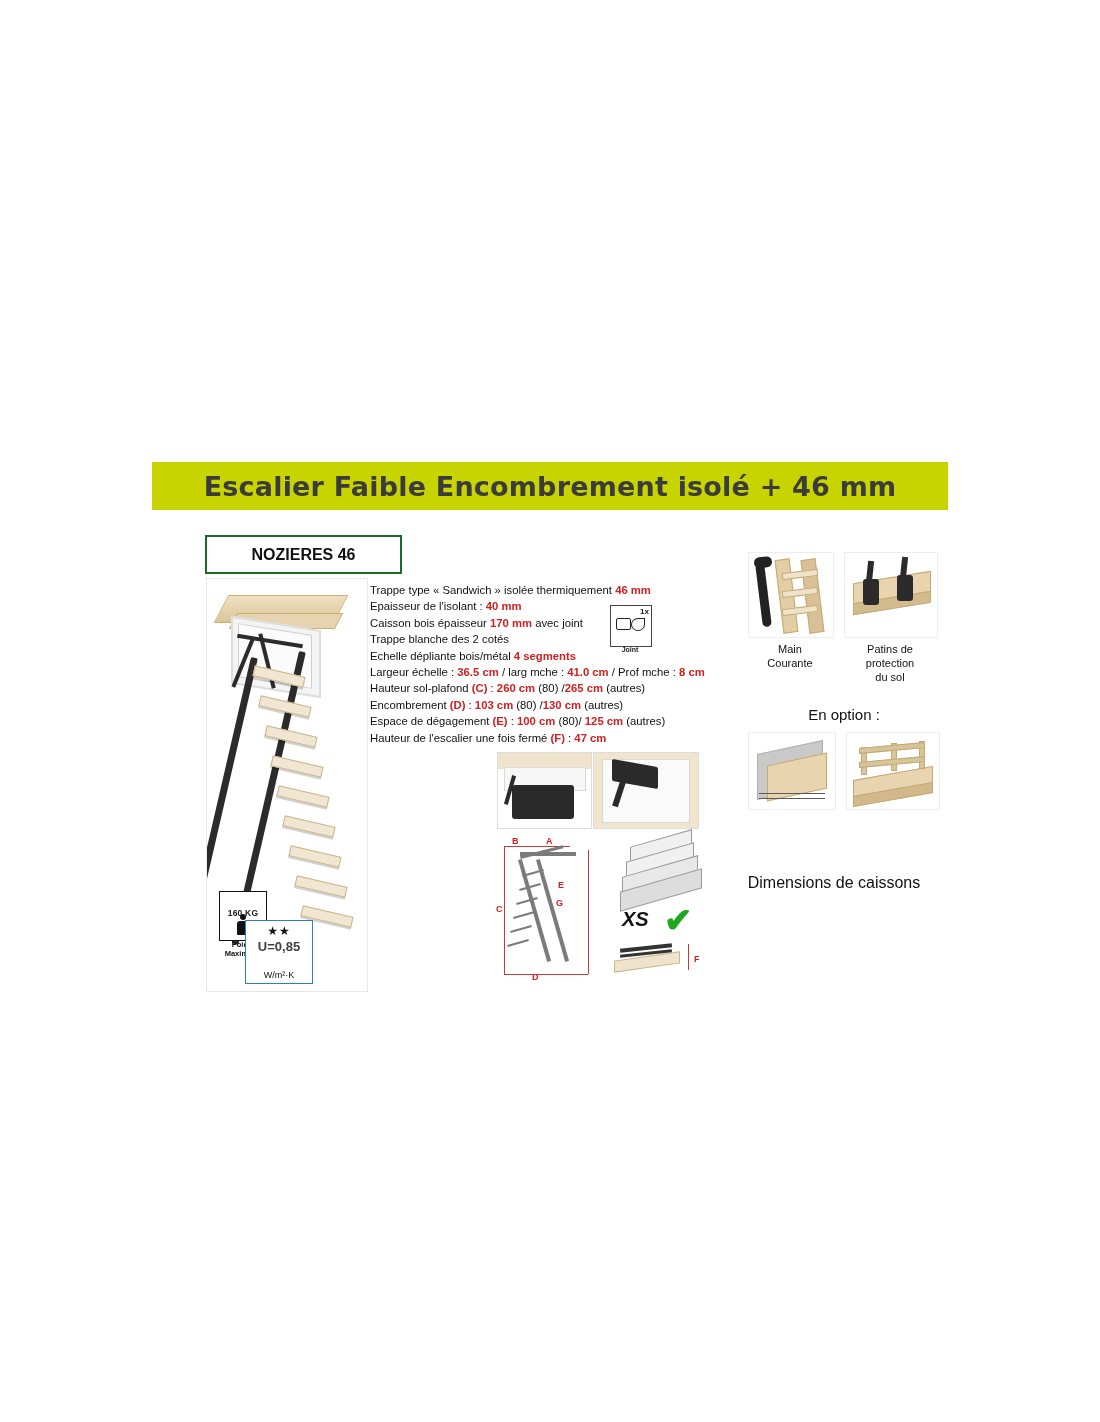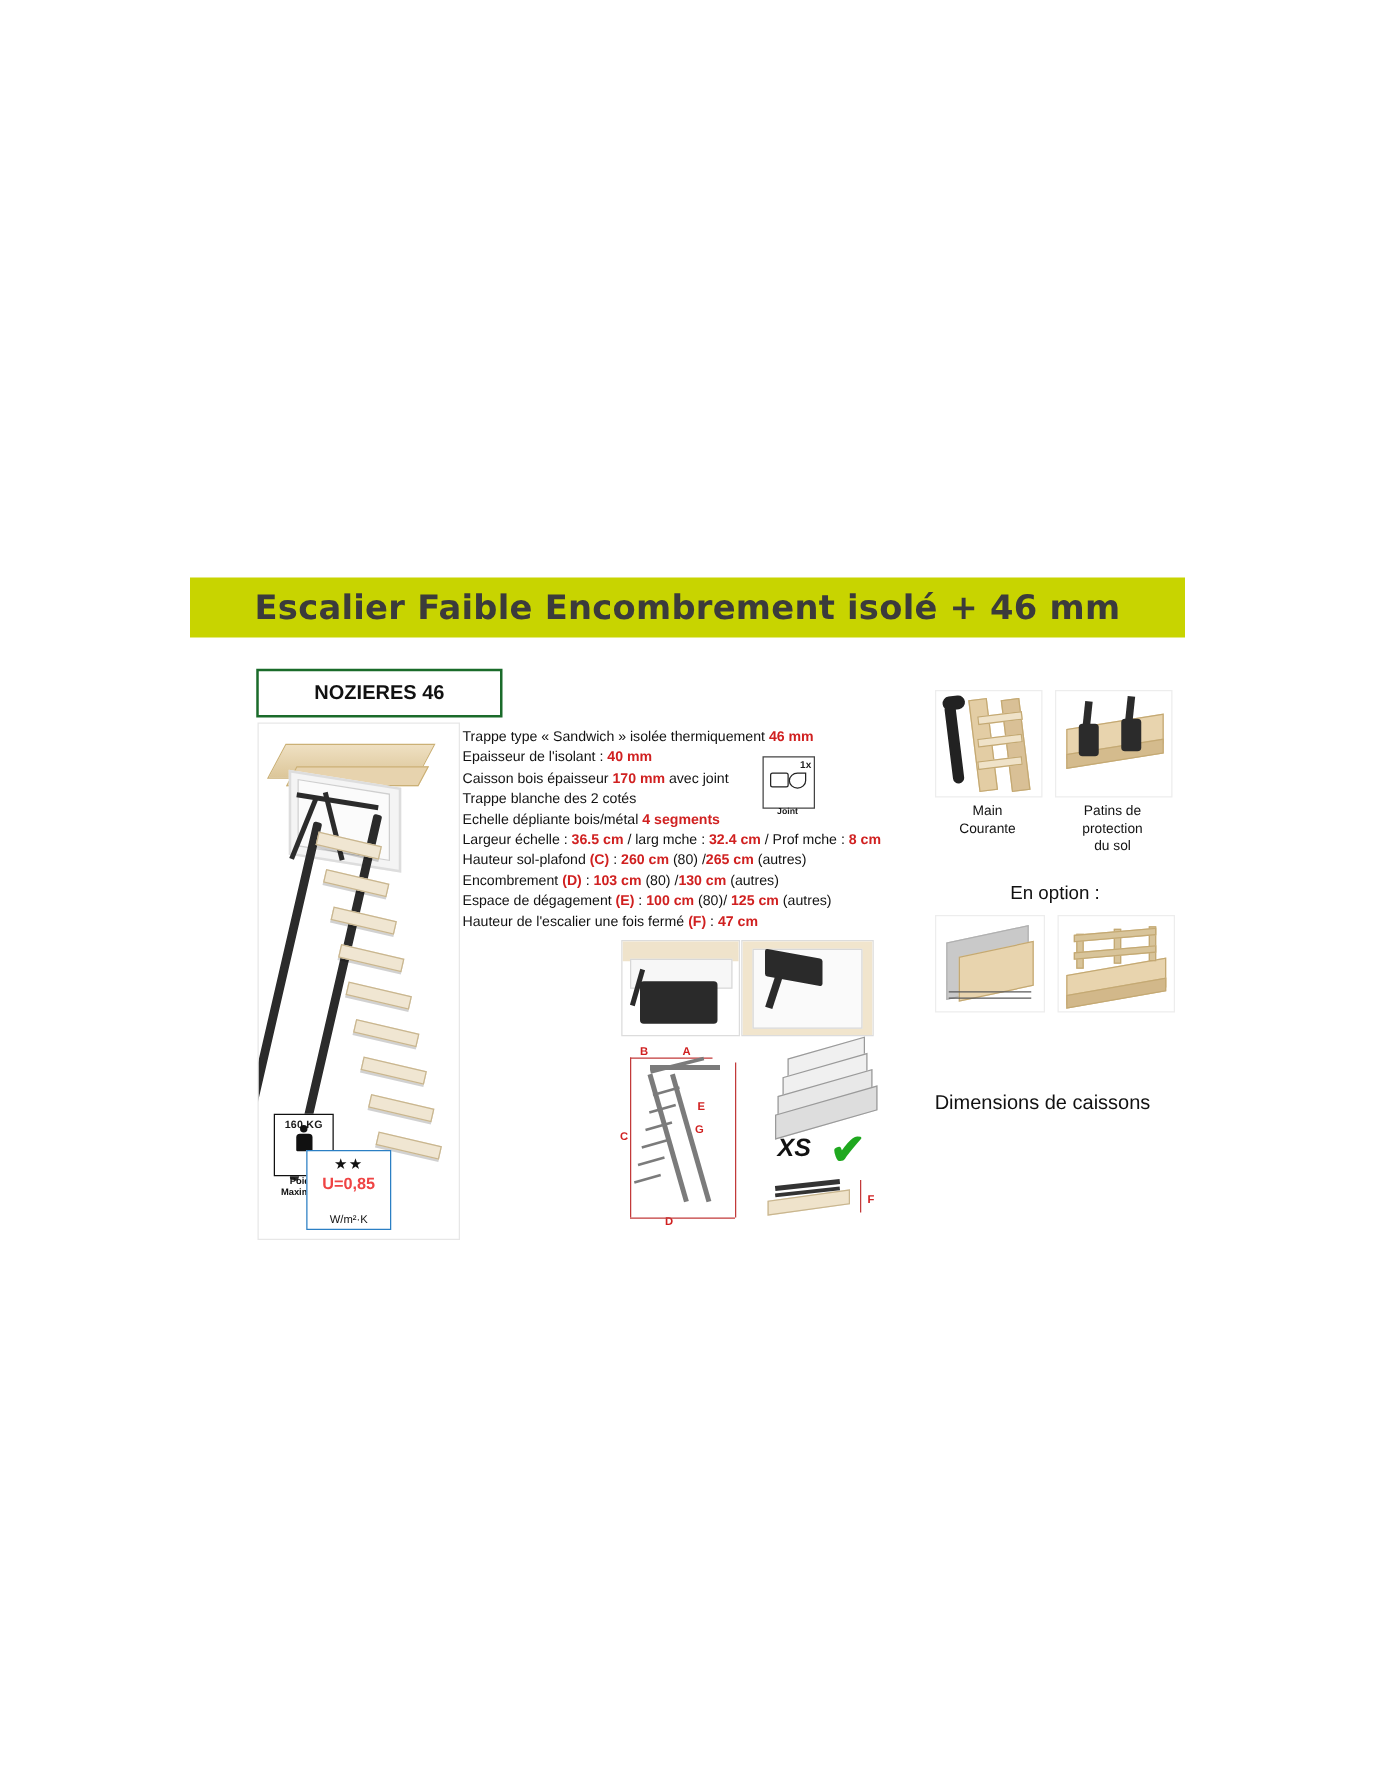--- a/index.html
+++ b/index.html
@@ -65,39 +65,39 @@
     box-shadow:0 2px 0 rgba(0,0,0,.18);
   }
   .arm{position:absolute;background:#2b2b2b;}
 
   
   .weight-badge{
     position:absolute;left:12px;top:312px;width:46px;height:48px;
     border:1.6px solid #111;background:#fff;
   }
   .weight-badge .kg{
-    font-size:8.5px;font-weight:bold;text-align:center;display:block;margin-top:2px;letter-spacing:.2px;
+    font-size:8.5px;font-weight:bold;text-align:center;display:block;margin-top:16px;letter-spacing:.2px;
   }
   .weight-badge .person{
     width:13px;height:14px;margin:3px auto 0;background:#111;border-radius:3px 3px 1px 1px;position:relative;
   }
   .weight-badge .person:before{
     content:"";position:absolute;left:3.5px;top:-7px;width:6px;height:6px;background:#111;border-radius:50%;
   }
   .weight-cap{
     position:absolute;left:6px;top:362px;width:58px;text-align:center;font-size:7.5px;line-height:1.15;font-weight:bold;color:#111;
   }
 
   
   .u-box{
     position:absolute;left:245px;top:920px;width:66px;height:62px;
     border:1.6px solid #2b7fc4;background:#fff;text-align:center;
   }
   .u-stars{font-size:12px;letter-spacing:1px;color:#111;margin-top:3px;}
-  .u-val{font-size:13px;font-weight:bold;color:#ef4444;margin-top:1px;}
+  .u-val{font-size:13px;font-weight:bold;color:#404040;margin-top:1px;}
   .u-unit{font-size:9px;color:#111;margin-top:16px;}
 
   
   .specs{
     position:absolute;left:370px;top:582px;width:345px;
     font-size:11.3px;line-height:16.4px;color:#111;
   }
   .specs .row{white-space:nowrap;}
   .rd{color:#d02020;font-weight:bold;}
 
@@ -256,21 +256,21 @@
     <div class="row">
       <span>Caisson bois épaisseur </span><span class="rd">170 mm</span><span> avec joint</span>
     </div>
     <div class="row">
       <span>Trappe blanche des 2 cotés</span>
     </div>
     <div class="row">
       <span>Echelle dépliante bois/métal </span><span class="rd">4 segments</span>
     </div>
     <div class="row">
-      <span>Largeur échelle : </span><span class="rd">36.5 cm</span><span> / larg mche : </span><span class="rd">32.4 cm</span><span> / Prof mche : </span><span class="rd">8 cm</span>
+      <span>Largeur échelle : </span><span class="rd">36.5 cm</span><span> / larg mche : </span><span class="rd">41.0 cm</span><span> / Prof mche : </span><span class="rd">8 cm</span>
     </div>
     <div class="row">
       <span>Hauteur sol-plafond </span><span class="rd">(C)</span><span> : </span><span class="rd">260 cm</span><span> (80) /</span><span class="rd">265 cm</span><span> (autres)</span>
     </div>
     <div class="row">
       <span>Encombrement </span><span class="rd">(D)</span><span> : </span><span class="rd">103 cm</span><span> (80) /</span><span class="rd">130 cm</span><span> (autres)</span>
     </div>
     <div class="row">
       <span>Espace de dégagement </span><span class="rd">(E)</span><span>  : </span><span class="rd">100 cm</span><span> (80)/ </span><span class="rd">125 cm</span><span> (autres)</span>
     </div>

